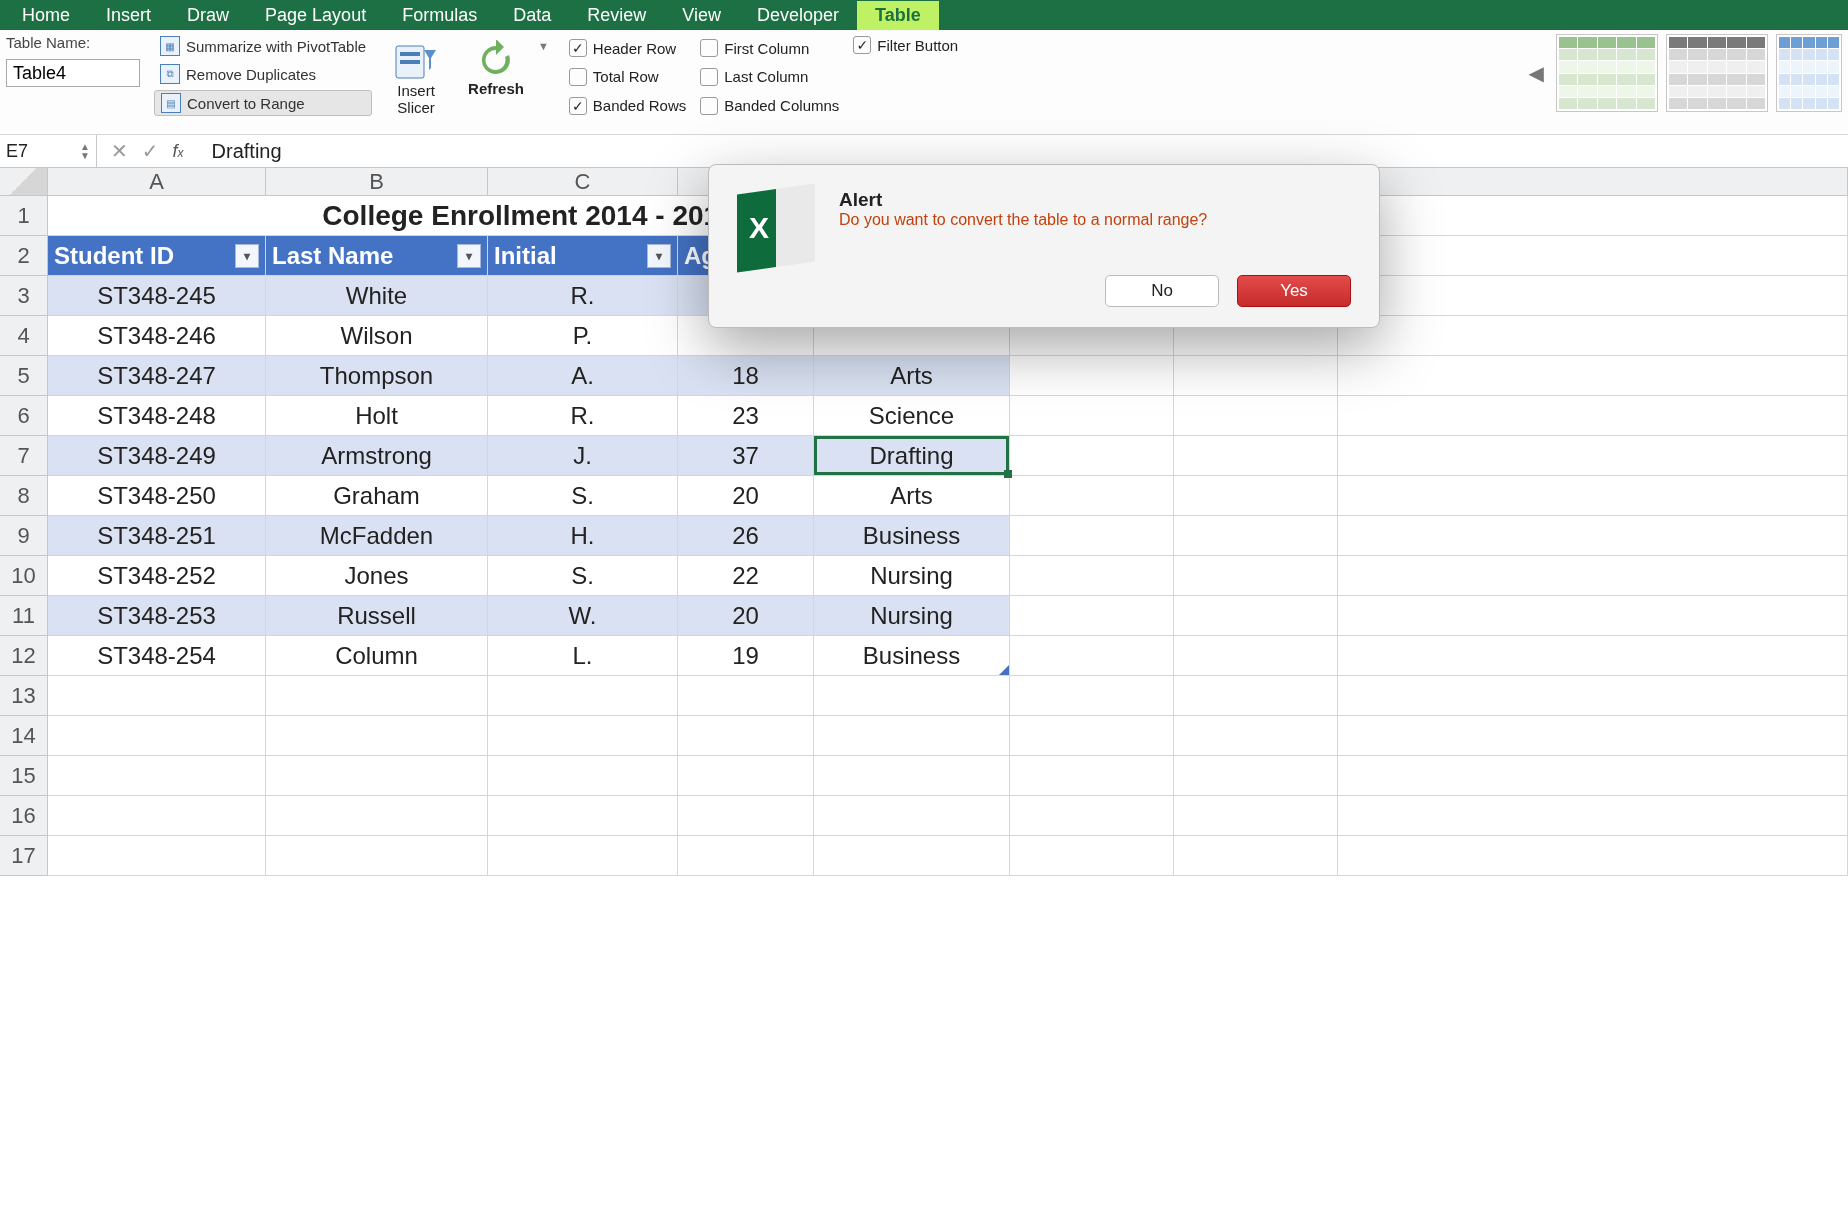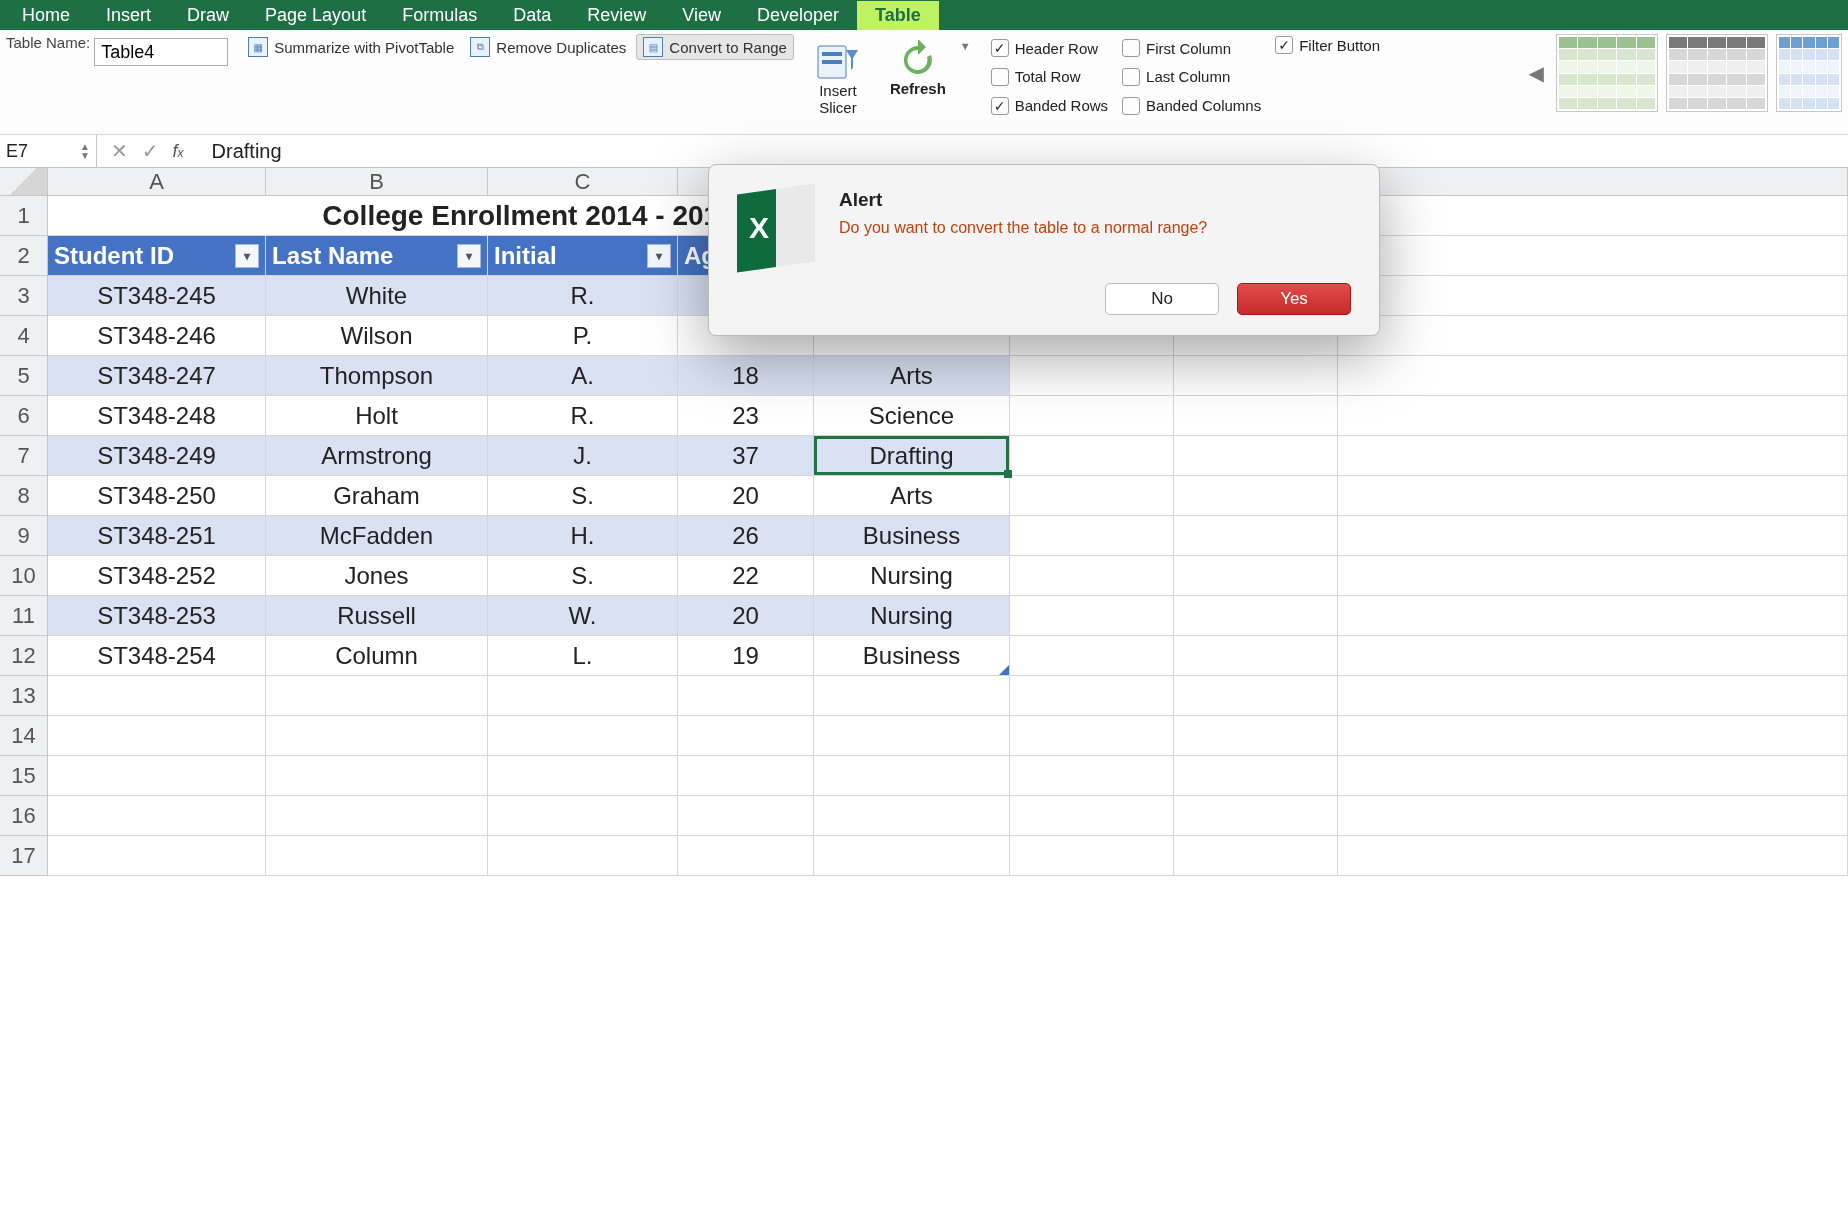--- a/index.html
+++ b/index.html
@@ -37,21 +37,21 @@
   display: flex;
   align-items: flex-start;
   background: #fdfdfd;
   border-bottom: 1px solid #d6d6d6;
   height: 100px;
   padding: 4px 6px 0 6px;
   gap: 14px;
 }
 .ribbon-group {
   display: flex;
-  flex-direction: row;
+  flex-direction: column;
   justify-content: flex-start;
   gap: 4px;
 }
 .ribbon-label {
   font-size: 15px;
   color: #444;
 }
 .table-name-input {
   width: 120px;
   height: 26px;
@@ -307,21 +307,21 @@
 .alert-icon .right-page { right:0; background:#e9e9e9;}
 .alert-icon .x {
   position:absolute;
   left: 12px;
   top: 22px;
   font-weight: 700;
   color: #fff;
   font-size: 30px;
 }
 .alert-body { flex: 1; }
-.alert-title { font-size: 19px; font-weight: 700; margin-bottom: 8px; }
+.alert-title { font-size: 19px; font-weight: 700; margin-bottom: 0; }
 .alert-msg { font-size: 16px; color: #c2410c; }
 .alert-buttons {
   display: flex;
   justify-content: flex-end;
   gap: 18px;
   margin-top: 46px;
 }
 .btn {
   width: 112px;
   height: 30px;

